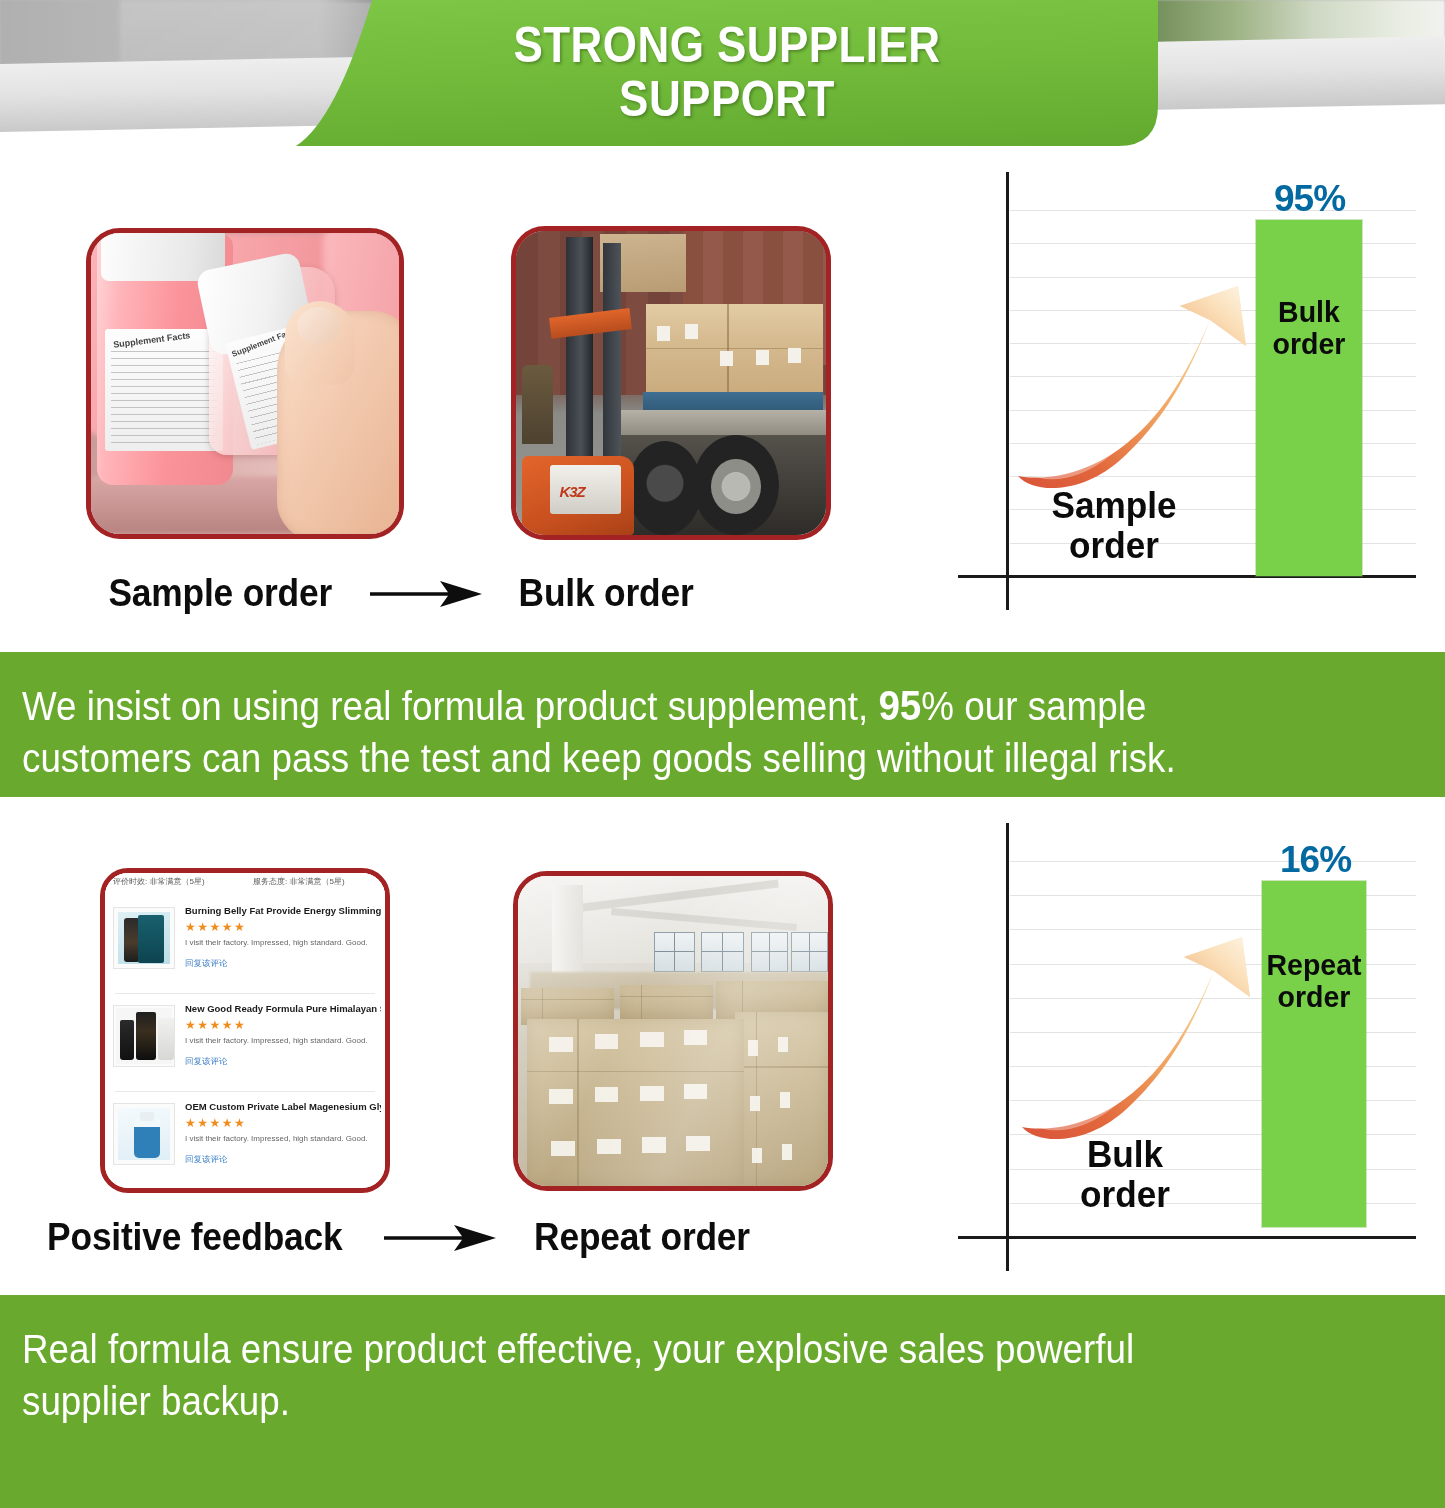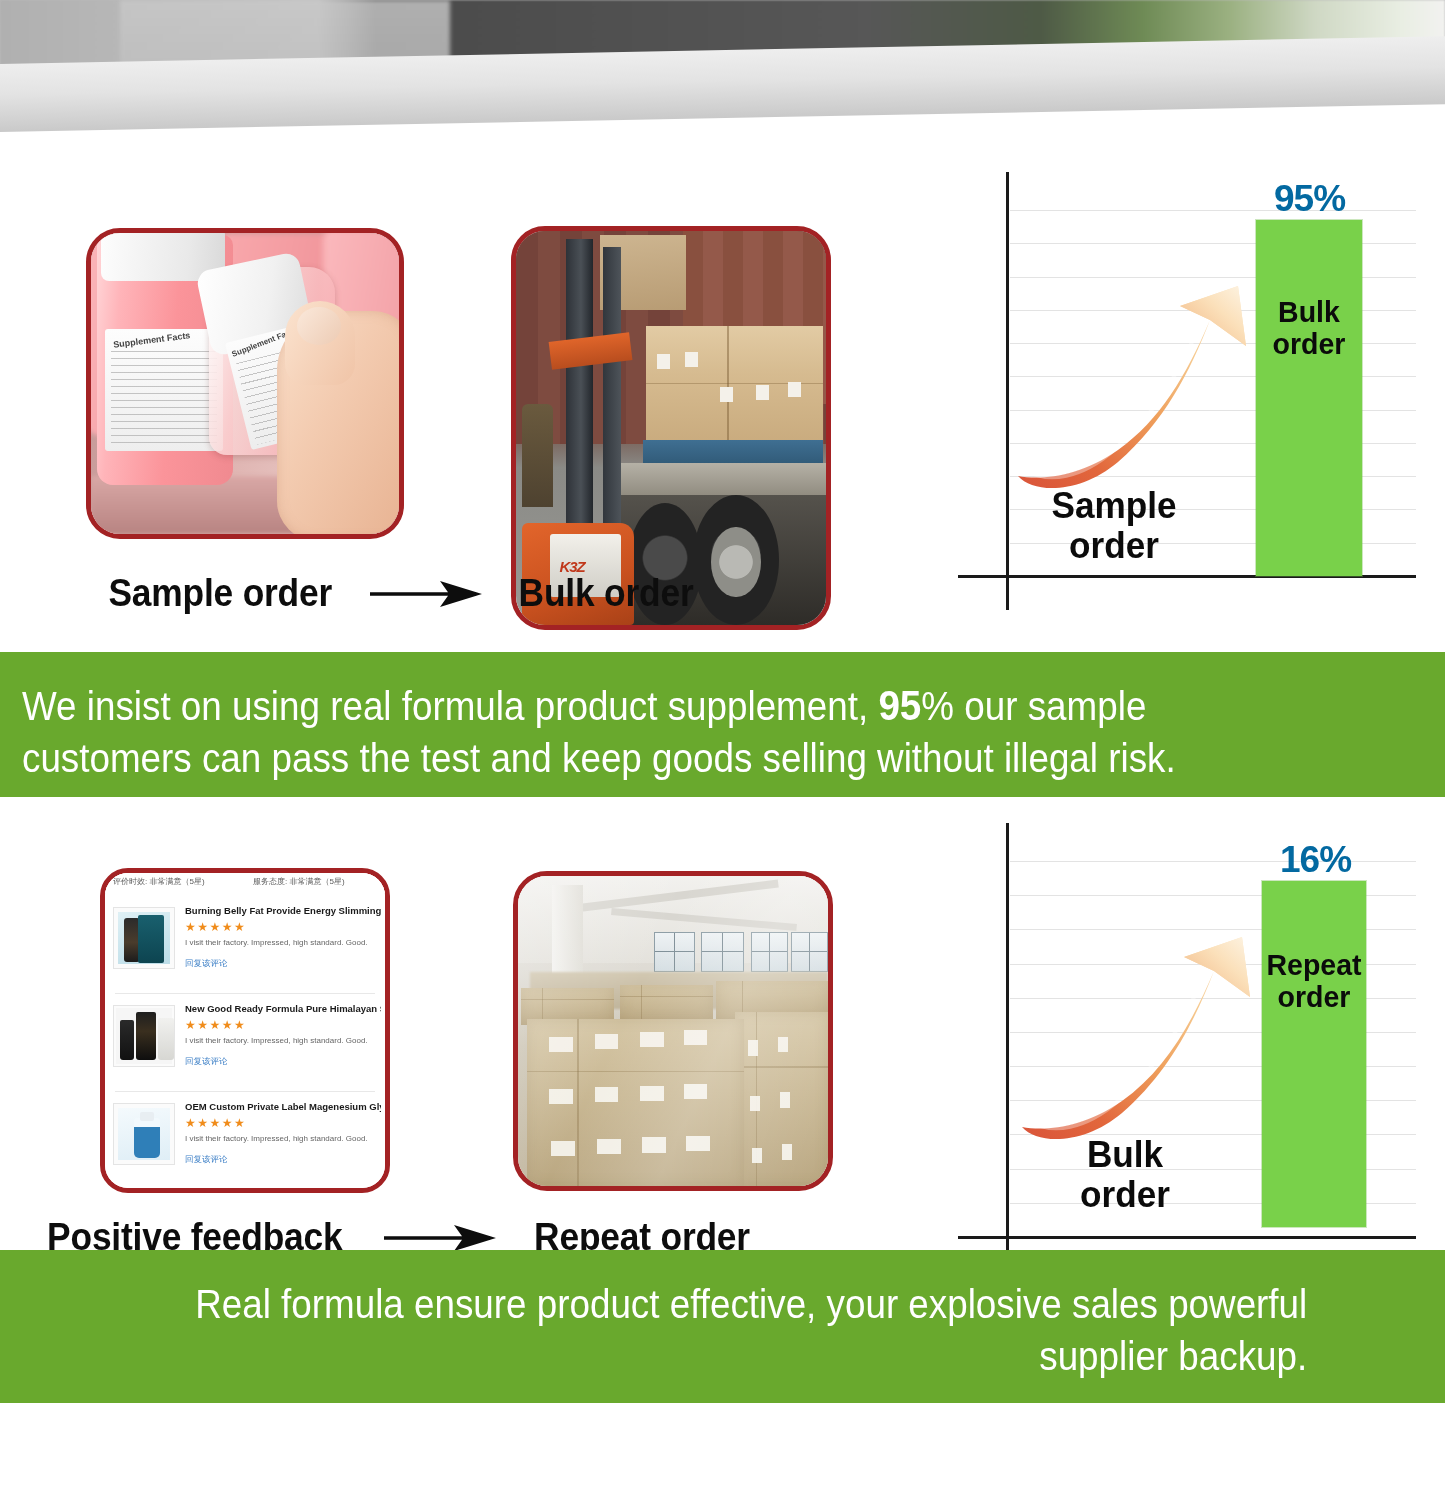--- a/index.html
+++ b/index.html
@@ -61,21 +61,21 @@
 
   
   .photo {
     position:absolute;
     border:5px solid #a32224;
     border-radius:34px;
     overflow:hidden;
     background:#fff;
   }
   .p1 { left:86px;  top:228px; width:318px; height:311px; }
-  .p2 { left:511px; top:226px; width:320px; height:404px; }
+  .p2 { left:511px; top:226px; width:320px; height:314px; }
   .p3 { left:100px; top:868px; width:290px; height:325px; border-radius:28px; }
   .p4 { left:513px; top:871px; width:320px; height:320px; }
 
   .ph-inner { position:absolute; inset:0; }
 
   
   .pink-bg{position:absolute;inset:0;
     background:
       radial-gradient(circle at 70% 86%, #e8c5c2 0%, #d9aaa7 40%, #c59a98 70%),
       linear-gradient(160deg,#f6c9cc 0%,#f09fa4 45%,#e08a90 100%);}
@@ -233,21 +233,21 @@
   .arrow-lr { position:relative; width:112px; height:34px; margin:0 30px; flex:0 0 auto; }
   .arrow-lr svg { display:block; }
 
   
   .band {
     position:absolute; left:0; width:1445px;
     background:#69a92d;
     color:#fff;
   }
   .band-1 { top:652px; height:152px; }
-  .band-2 { top:1250px; height:153px;text-align:right; }
+  .band-2 { top:1295px; height:213px; }
   .band-txt {
     position:absolute; left:22px; right:26px;
     font-size:40px; line-height:52px;
     transform:scaleX(.92); transform-origin:left center;
     white-space:pre-line;
   }
   .band-1 .band-txt { top:28px; }
   .band-2 .band-txt { top:28px; }
   .band-txt b { font-weight:bold; font-size:42px; }
 
@@ -285,20 +285,25 @@
   .swoosh { position:absolute; }
 </style>
 </head>
 <body>
 
 <div class="header">
   <div class="hdr-bg">
     <div class="hdr-bg-dark"></div>
     <div class="hdr-shelf"></div>
     <div class="hdr-bg-light"></div>
+  </div>
+  <div class="banner-skew">
+    <div class="banner-shape"></div>
+    <div class="banner-title">STRONG SUPPLIER
+SUPPORT</div>
   </div>
 </div>
 
 <div class="row1"></div>
 
 <div class="photo p1">
   <div class="ph-inner">
     <div class="pink-bg"></div>
     <div class="tabletop"></div>
     <div class="bot back1"></div>

